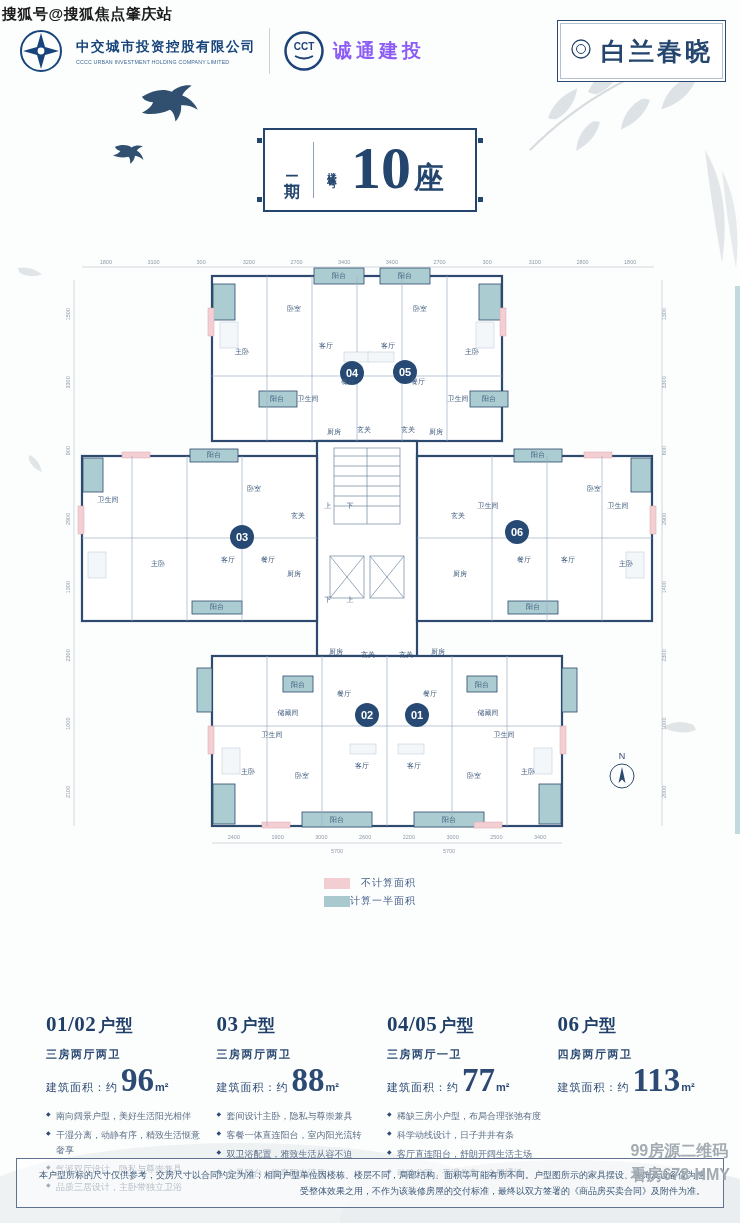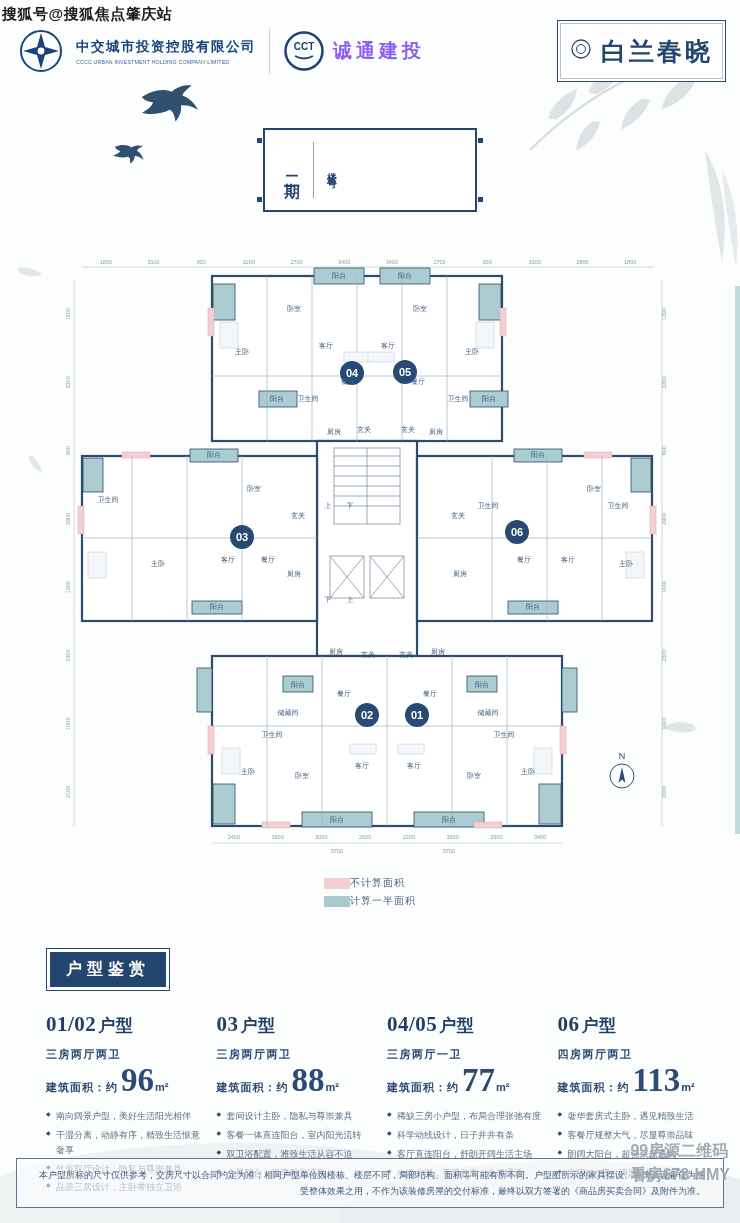--- a/index.html
+++ b/index.html
@@ -33,34 +33,34 @@
   .tb-phase{writing-mode:vertical-rl;font-size:16px;font-weight:bold;color:#24456e;letter-spacing:7px;}
   .tb-sep{width:1px;height:56px;background:#24456e;opacity:.5;}
   .tb-label{writing-mode:vertical-rl;font-size:9.5px;font-weight:bold;color:#24456e;letter-spacing:4px;}
   .tb-num{display:flex;align-items:baseline;margin-left:2px;}
   .tb-num .n{font-family:"Liberation Serif",serif;font-size:60px;font-weight:bold;color:#24456e;line-height:.9;}
   .tb-num .s{font-size:30px;font-weight:bold;color:#24456e;margin-left:3px;}
   
   .plan-wrap{position:absolute;top:256px;left:62px;z-index:2;}
   
   .legend{position:absolute;top:872px;left:50%;transform:translateX(-50%);z-index:2;}
-  .legend-row{display:flex;align-items:center;margin:4px 0;}
+  .legend-row{display:flex;align-items:center;margin:4px 0;justify-content:space-between;}
   .sw{width:26px;height:11px;display:inline-block;}
   .sw.pink{background:#f2cdd1;} .sw.teal{background:#a9c9ce;}
   .legend-label{font-size:10px;color:#44608a;letter-spacing:1px;}
   
   .section-badge{position:absolute;top:948px;left:46px;border:1px solid #24456e;padding:3px;background:#fff;z-index:2;}
   .section-badge .inner{background:#24456e;color:#fff;font-size:16px;font-weight:bold;letter-spacing:5px;padding:7px 16px;}
   
   .cards{position:absolute;top:1012px;left:46px;width:666px;display:grid;grid-template-columns:repeat(4,1fr);gap:16px;z-index:2;}
   .card-title{font-family:"Liberation Serif",serif;font-weight:bold;color:#1f3f69;font-size:21px;letter-spacing:.5px;}
   .card-title .suffix{font-family:"Liberation Sans",sans-serif;font-size:17px;margin-left:2px;font-weight:bold;}
   .card-layout{margin-top:10px;font-size:11px;font-weight:bold;color:#2c4a73;letter-spacing:1.5px;}
   .card-area{display:flex;align-items:baseline;margin-top:2px;color:#2c4a73;}
-  .card-area .lbl{font-size:11px;font-weight:bold;letter-spacing:1px;}
+  .card-area .lbl{font-size:11px;font-weight:normal;letter-spacing:1px;}
   .card-area .val{font-family:"Liberation Serif",serif;font-size:33px;font-weight:bold;line-height:1;margin-left:3px;}
   .card-area .unit{font-size:11px;font-weight:bold;margin-left:1px;}
   .features{list-style:none;margin:12px 0 0;padding:0;}
   .features li{position:relative;font-size:9px;color:#5d7088;line-height:1.65;padding-left:10px;margin-bottom:4px;}
   .features li::before{content:"◆";position:absolute;left:0;top:1px;font-size:6px;color:#2c4a73;}
   
   .disclaimer{position:absolute;top:1158px;left:16px;width:708px;box-sizing:border-box;border:1px solid #5f7390;
               padding:8px 18px;font-size:9px;color:#3c5878;line-height:1.8;text-align:right;z-index:2;
               background:rgba(255,255,255,.55);}
 </style>
@@ -142,20 +142,24 @@
   </div>
 
   <div class="title-badge">
     <i class="tb-mark m1"></i>
     <i class="tb-mark m2"></i>
     <i class="tb-mark m3"></i>
     <i class="tb-mark m4"></i>
     <div class="tb-phase">二期</div>
     <div class="tb-sep"></div>
     <div class="tb-label">楼栋号</div>
+    <div class="tb-num">
+      <span class="n">10</span>
+      <span class="s">座</span>
+    </div>
   </div>
 
   <div class="plan-wrap">
     <svg id="plan" width="614" height="604" viewBox="0 0 614 604" style="font-family:'Liberation Sans',sans-serif">
       <g stroke="#b9c2cc" stroke-width="0.6">
         <line x1="20" y1="11" x2="592" y2="11"></line>
         <line x1="150" y1="587" x2="500" y2="587"></line>
         <line x1="12" y1="24" x2="12" y2="570"></line>
         <line x1="600" y1="24" x2="600" y2="570"></line>
       </g>
@@ -379,23 +383,20 @@
     <div class="legend-row">
       <span class="sw pink"></span>
       <span class="legend-label">不计算面积</span>
     </div>
     <div class="legend-row">
       <span class="sw teal"></span>
       <span class="legend-label">计算一半面积</span>
     </div>
   </div>
 
-  <div class="section-badge">
-    <div class="inner">户型鉴赏</div>
-  </div>
 
   <div class="cards">
     <div class="card">
       <div class="card-title">
         <span class="num">01/02</span><span class="suffix">户型</span>
       </div>
       <div class="card-layout">三房两厅两卫</div>
       <div class="card-area">
         <span class="lbl">建筑面积：约</span>
         <span class="val">96</span>
@@ -448,25 +449,18 @@
     <div class="card">
       <div class="card-title">
         <span class="num">06</span><span class="suffix">户型</span>
       </div>
       <div class="card-layout">四房两厅两卫</div>
       <div class="card-area">
         <span class="lbl">建筑面积：约</span>
         <span class="val">113</span>
         <span class="unit">m²</span>
       </div>
-      <ul class="features">
-
-      <li>奢华套房式主卧，遇见精致生活</li>
-          <li>客餐厅规整大气，尽显尊崇品味</li>
-          <li>朗阔大阳台，超强采光通风</li>
-          <li>实用3+1房，满足个性化需求</li>
-        </ul>
     </div>
   </div>
 
   <div class="disclaimer">本户型所标的尺寸仅供参考，交房尺寸以合同约定为准；相同户型单位因楼栋、楼层不同，局部结构、面积等可能有所不同。户型图所示的家具摆设、装饰及设备仅为感受整体效果之用，不作为该装修房屋的交付标准，最终以双方签署的《商品房买卖合同》及附件为准。</div>
 
 </div>
 
 </body></html>

